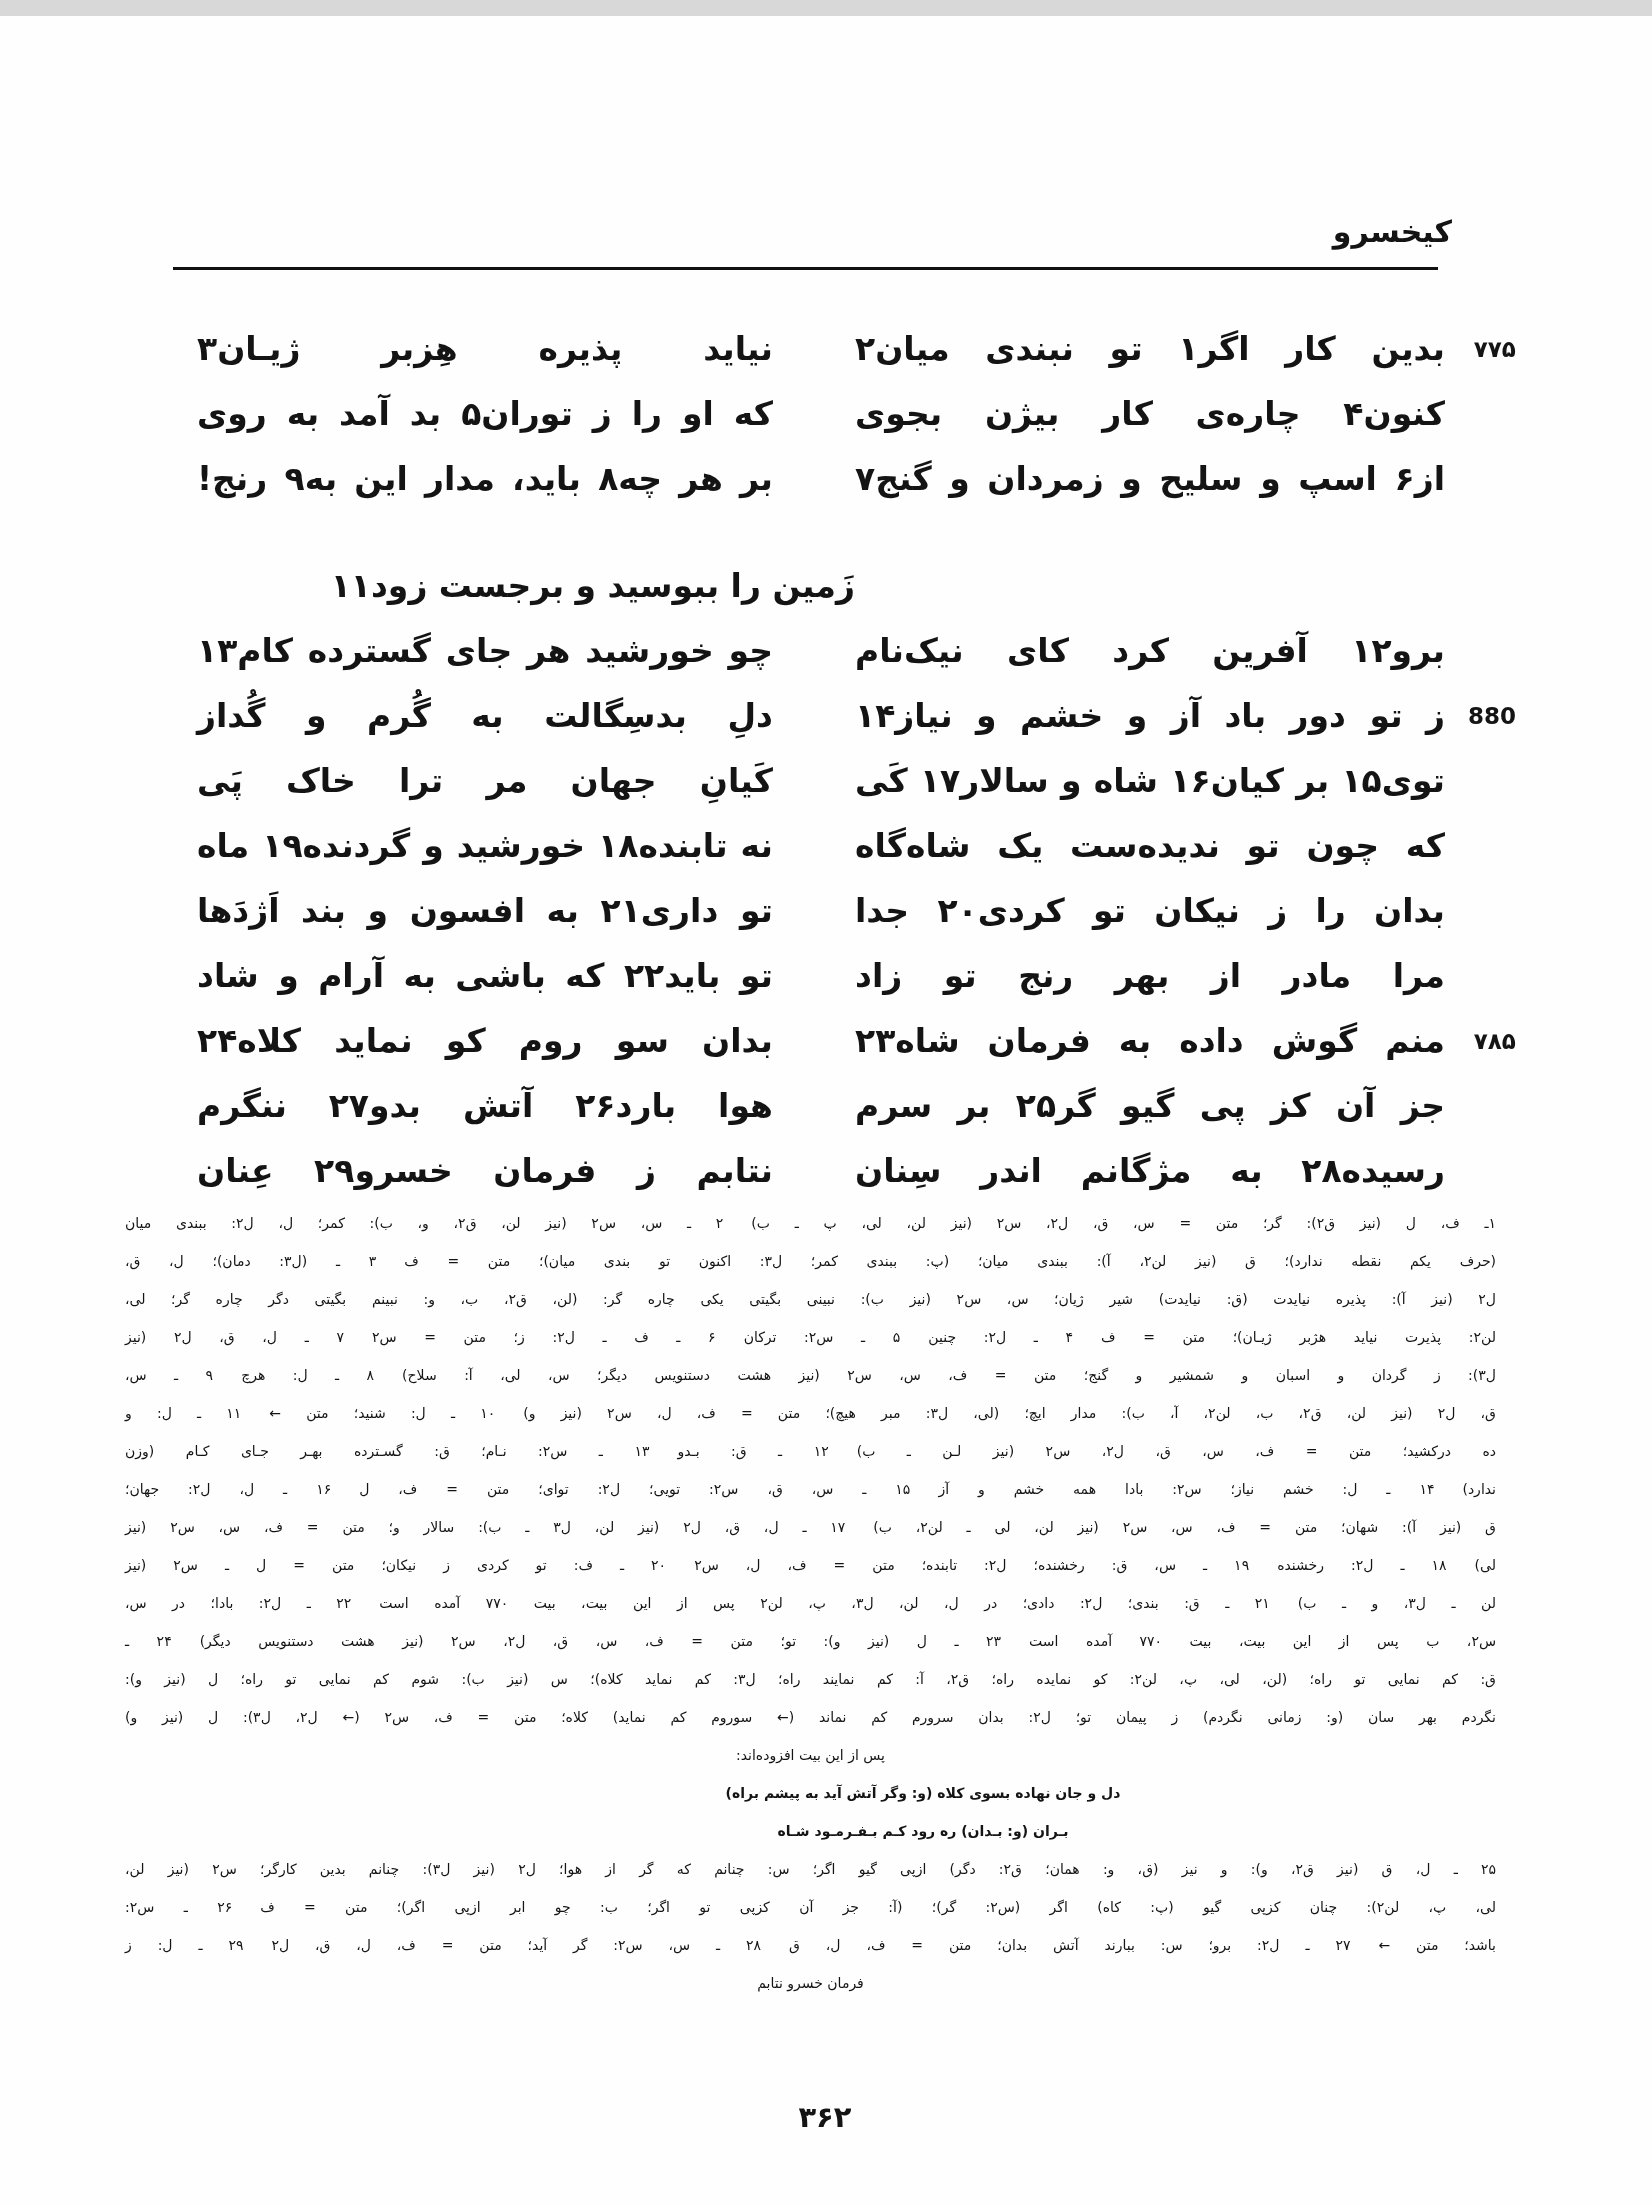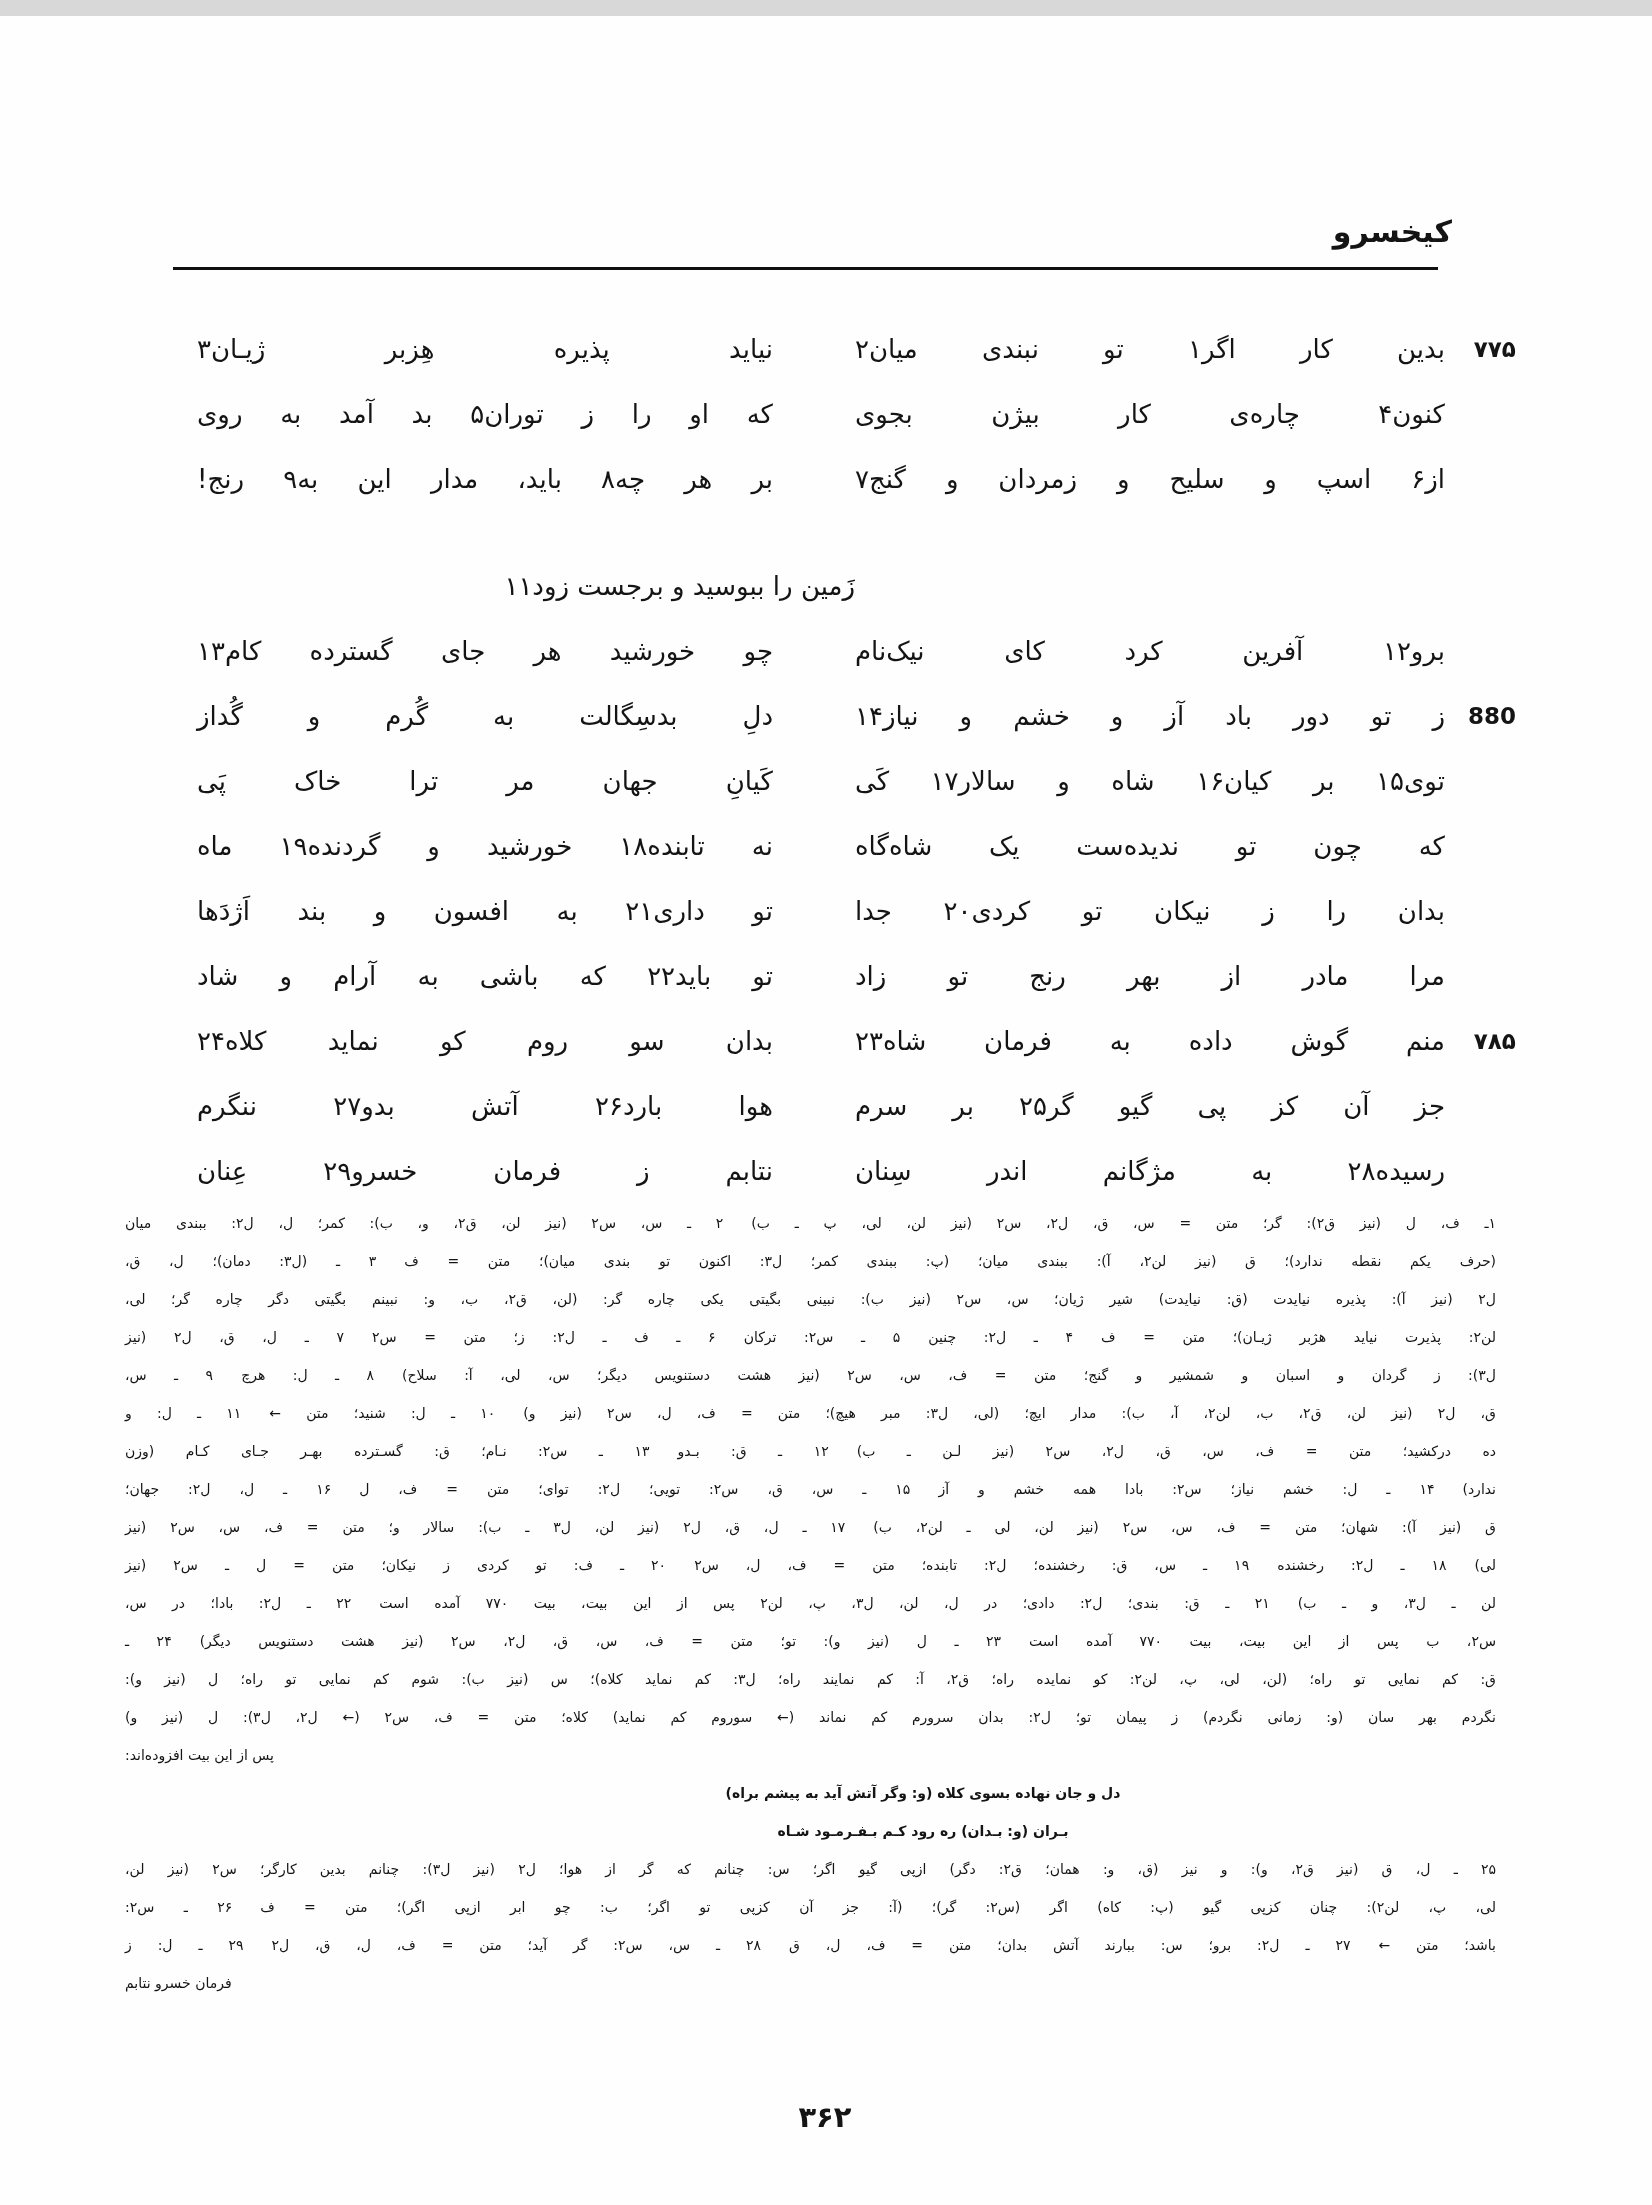--- a/index.html
+++ b/index.html
@@ -30,34 +30,35 @@
   .verse-row{
     display:grid;
     grid-template-columns:75px 590px 82px 576px; 
     align-items:center;
     height:65px;
   }
   .verse-num{
     font-size:23px;text-align:right;padding-right:4.1px;font-weight:bold;
   }
   .hemistich{
-    font-size:26px;
+    font-size:33px;
     text-align:justify;
     text-align-last:justify;
     white-space:nowrap;
     overflow:visible;
+    font-weight:bold;
   }
   
   .apparatus{
     position:absolute;top:1188px;right:156px;width:1371px;
     font-size:14px;line-height:38px;
   }
   .app-line{min-height:38px;}
   .app-justify{text-align:justify;text-align-last:justify;}
-  .app-right{text-align:left;}
+  .app-right{text-align:center;}
   .app-center{text-align:center;padding-left:225px;font-weight:bold;}
   
   .page-number{
     position:absolute;top:2084px;left:50%;
     transform:translateX(-52%);
     font-size:29px;font-weight:600;letter-spacing:6.8px;
   }
 </style>
 </head>
 <body>

